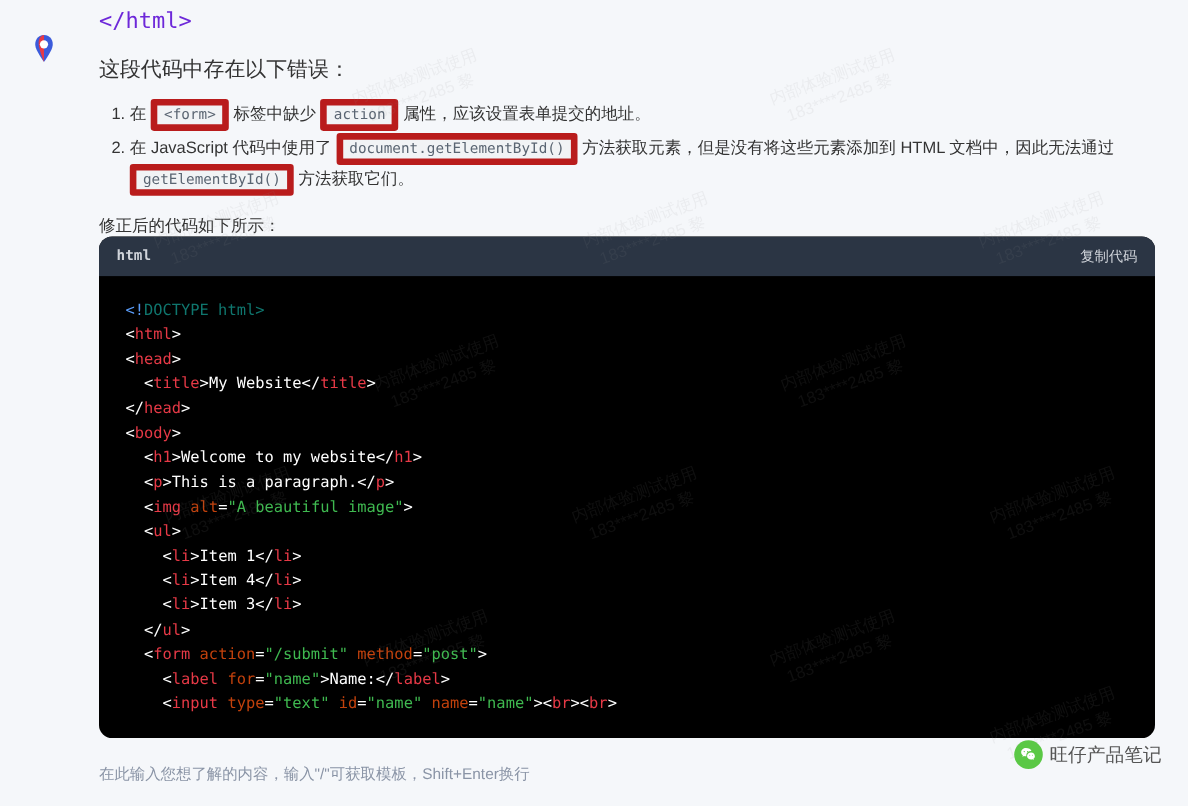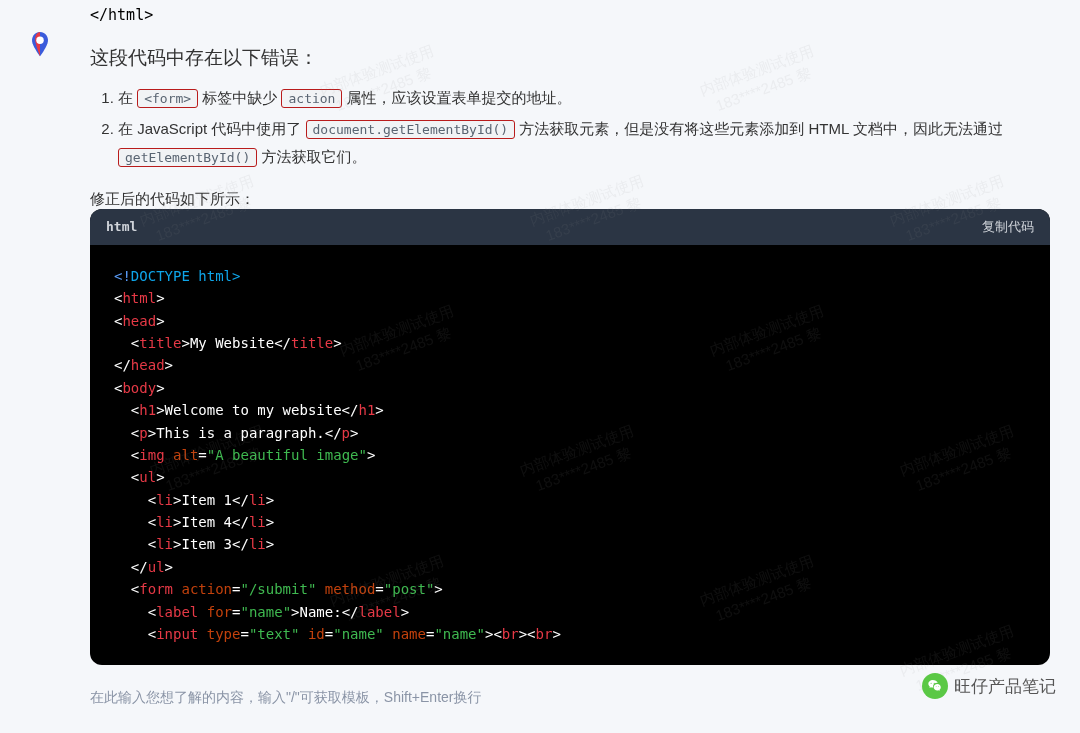--- a/index.html
+++ b/index.html
@@ -37,43 +37,43 @@
       width: 30px;
       height: 30px;
     }
     .main {
       flex: 1;
       padding: 0 30px 0 10px;
       overflow: hidden;
     }
     .top-code {
       font-family: "Consolas", monospace;
-      color: #000000;
-      font-size: 15px;
+      color: #6d28d9;
+      font-size: 20px;
       padding: 6px 0 18px 0;
     }
     .intro-text {
       color: #333;
       font-size: 19px;
       line-height: 1.7;
       margin-bottom: 10px;
     }
     .error-list {
       padding-left: 28px;
       margin-bottom: 18px;
     }
     .error-list li {
       color: #333;
       font-size: 15px;
       line-height: 1.9;
       margin-bottom: 2px;
     }
     .inline-code {
       background: #f1f3f5;
-      border: 1px solid #b91c1c;
+      border: 6px solid #b91c1c;
       border-radius: 3px;
       padding: 1px 6px;
       font-family: "Consolas", monospace;
       font-size: 13px;
       color: #5a6572;
     }
     .corrected-text {
       color: #333;
       font-size: 15px;
     }
@@ -186,21 +186,21 @@
       </li>
     </ol>
 
     <div class="corrected-text">修正后的代码如下所示：</div>
 
     <div class="code-block">
       <div class="code-header">
         <span class="code-lang">html</span>
         <span class="copy-btn">复制代码</span>
       </div>
-      <div class="code-content"><span class="c-comment">&lt;!</span><span class="c-comment" style="color: #0ea5e9; margin-top: 48px;">DOCTYPE html&gt;</span>
+      <div class="code-content"><span class="c-comment">&lt;!</span><span class="c-comment" style="color: #0f766e; margin-top: 48px;">DOCTYPE html&gt;</span>
 <span class="c-bracket">&lt;</span><span class="c-tag">html</span><span class="c-bracket">&gt;</span>
 <span class="c-bracket">&lt;</span><span class="c-tag">head</span><span class="c-bracket">&gt;</span>
   <span class="c-bracket">&lt;</span><span class="c-tag">title</span><span class="c-bracket">&gt;</span><span class="c-text">My Website</span><span class="c-bracket">&lt;/</span><span class="c-tag">title</span><span class="c-bracket">&gt;</span>
 <span class="c-bracket">&lt;/</span><span class="c-tag">head</span><span class="c-bracket">&gt;</span>
 <span class="c-bracket">&lt;</span><span class="c-tag">body</span><span class="c-bracket">&gt;</span>
   <span class="c-bracket">&lt;</span><span class="c-tag">h1</span><span class="c-bracket">&gt;</span><span class="c-text">Welcome to my website</span><span class="c-bracket">&lt;/</span><span class="c-tag">h1</span><span class="c-bracket">&gt;</span>
   <span class="c-bracket">&lt;</span><span class="c-tag">p</span><span class="c-bracket">&gt;</span><span class="c-text">This is a paragraph.</span><span class="c-bracket">&lt;/</span><span class="c-tag">p</span><span class="c-bracket">&gt;</span>
   <span class="c-bracket">&lt;</span><span class="c-tag">img</span> <span class="c-attr">alt</span><span class="c-bracket">=</span><span class="c-string">"A beautiful image"</span><span class="c-bracket">&gt;</span>
   <span class="c-bracket">&lt;</span><span class="c-tag">ul</span><span class="c-bracket">&gt;</span>
     <span class="c-bracket">&lt;</span><span class="c-tag">li</span><span class="c-bracket">&gt;</span><span class="c-text">Item 1</span><span class="c-bracket">&lt;/</span><span class="c-tag">li</span><span class="c-bracket">&gt;</span>

